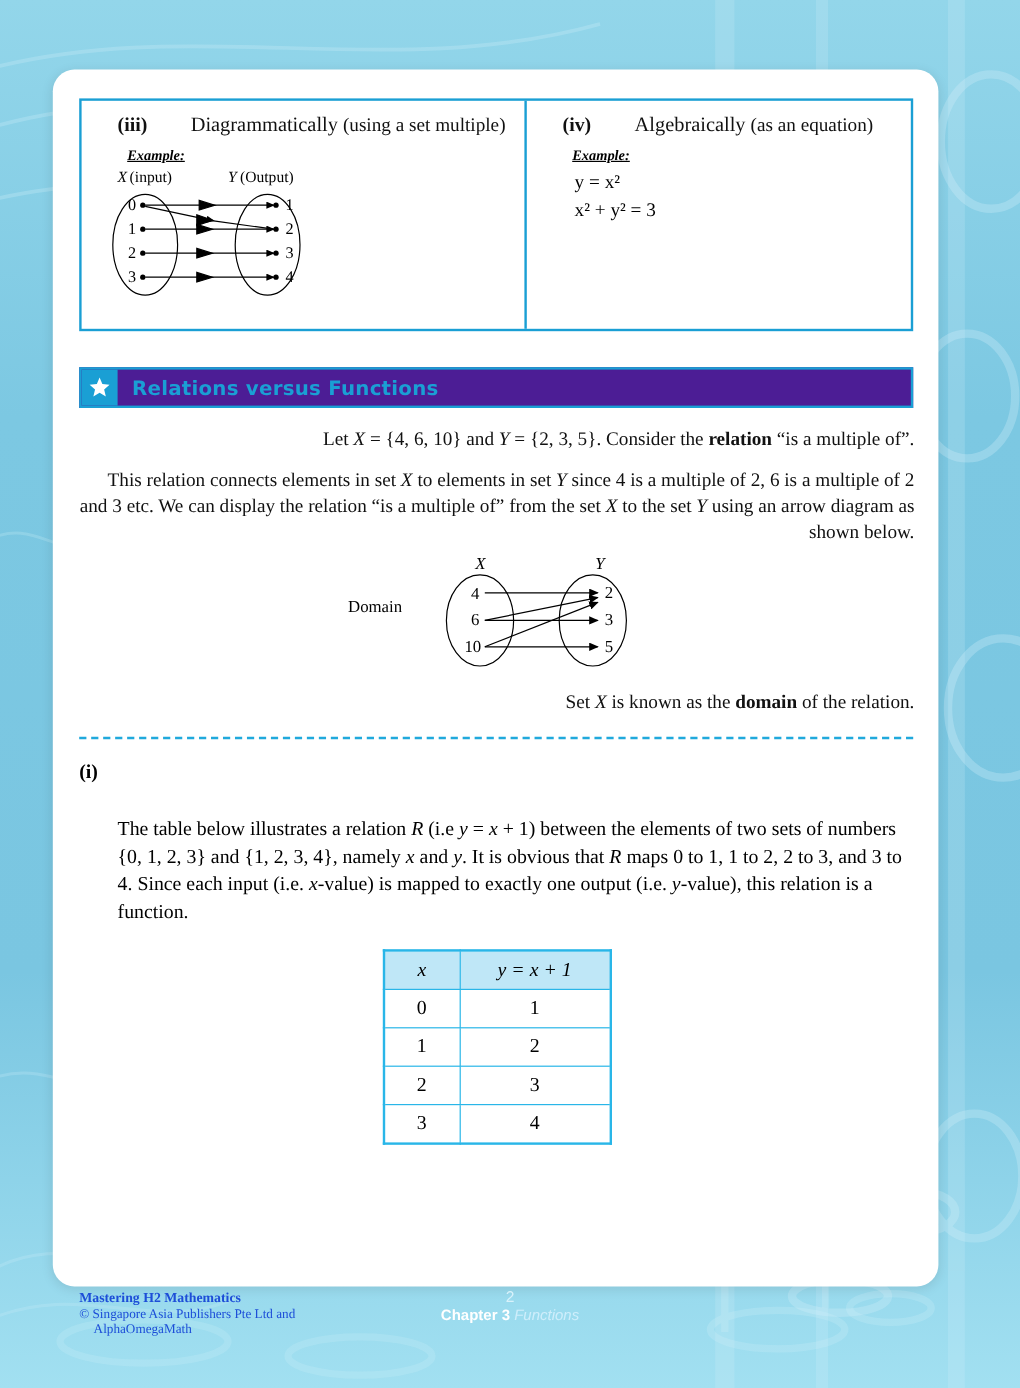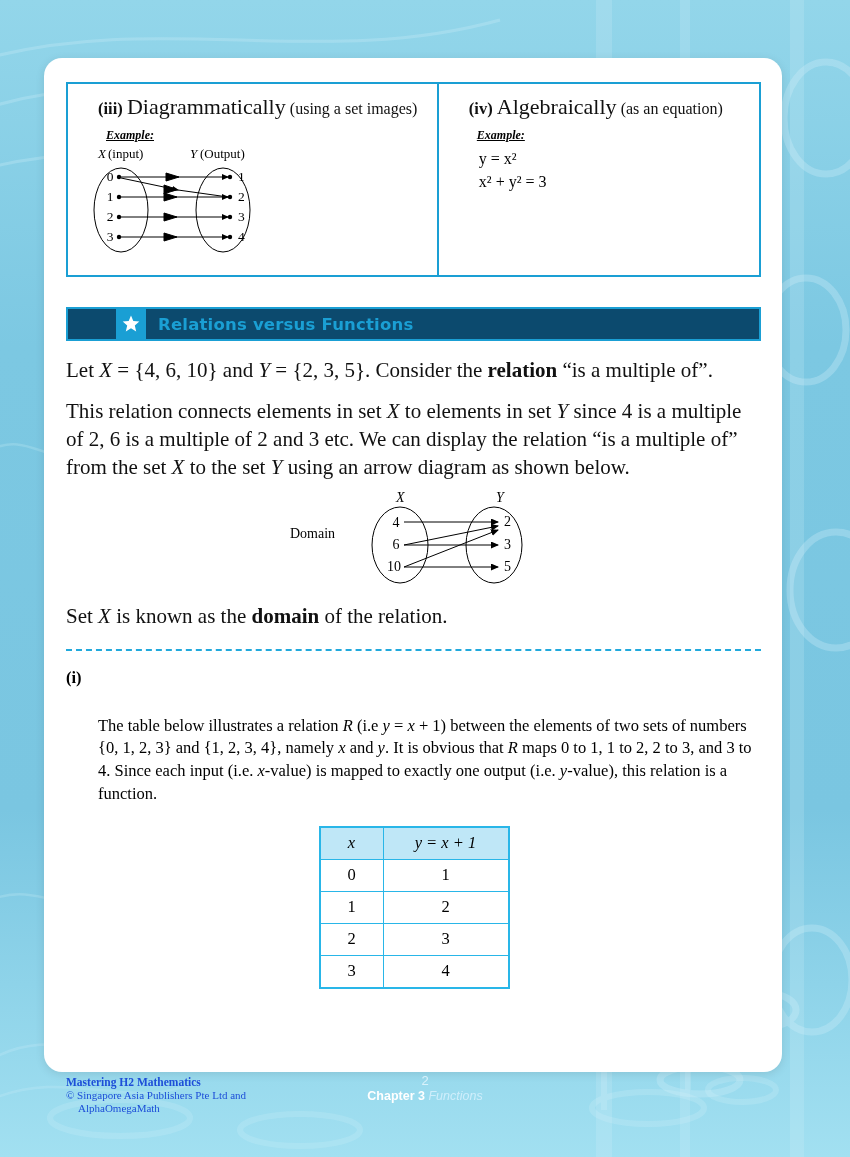--- a/index.html
+++ b/index.html
@@ -58,21 +58,21 @@
   }
   .box-left  { width: 373px; border-right: 2px solid #1a9fd4; }
   .box-right { width: 322px; }
 
   .box-head {
     font-size: 16.5px;
     color: #111;
     white-space: nowrap;
   }
   .box-head .num { font-weight: bold; margin-left: 20px; }
-  .box-head .ttl { font-size: 22px; }
+  .box-head .ttl { font-size: 17px; margin-left: 32px; }
   .box-head .sub { font-size: 16px; }
 
   .example {
     font-style: italic;
     font-weight: bold;
     font-size: 12px;
     margin: 8px 0 4px 28px;
     text-decoration: underline;
   }
 
@@ -83,22 +83,21 @@
 
   
   .section-bar {
     margin-top: 30px;
     width: 695px;
     height: 34px;
     box-sizing: border-box;
     border: 2px solid #1a9fd4;
     display: flex;
     align-items: stretch;
-    background: #0c4a6e;
-    padding-left: 48px;
+    background: #4c1d95;
   }
   .star-box {
     width: 30px;
     background: #1a9fd4;
     display: flex;
     align-items: center;
     justify-content: center;
     flex: 0 0 30px;
   }
   .star-box svg { display:block; }
@@ -108,25 +107,25 @@
     padding-left: 12px;
     color: #1a9fd4;
     font-family: "DejaVu Sans", sans-serif;
     font-weight: bold;
     font-size: 16.5px;
     letter-spacing: .2px;
   }
 
   
   p.body {
-    font-size: 21px;
+    font-size: 16px;
     line-height: 1.33;
     margin: 13px 0 0 0;
     color: #111;
-    text-align: left;
+    text-align: right;
     font-family: Liberation Serif, serif;
   }
   p.body.first { margin-top: 16px; }
   b { font-weight: bold; }
 
   
   .diagram-wrap { display:flex; justify-content:center; margin-top: 8px; }
 
   
   .divider {
@@ -246,21 +245,21 @@
 
 <div id="page">
   <div class="content">
 
     <div class="boxrow">
 
       <div class="box box-left">
         <div class="box-head">
           <span class="num">(iii)</span>
           <span class="ttl">Diagrammatically</span>
-          <span class="sub">(using a set images)</span>
+          <span class="sub">(using a set multiple)</span>
         </div>
         <div class="example">Example:</div>
 
         <svg width="200" height="112" viewBox="0 0 200 112">
           <g font-family="Liberation Serif, serif" font-size="13" fill="#000">
             <text x="20" y="11" font-style="italic">X</text>
             <text x="30" y="11">(input)</text>
             <text x="112" y="11" font-style="italic">Y</text>
             <text x="122" y="11">(Output)</text>
           </g>

